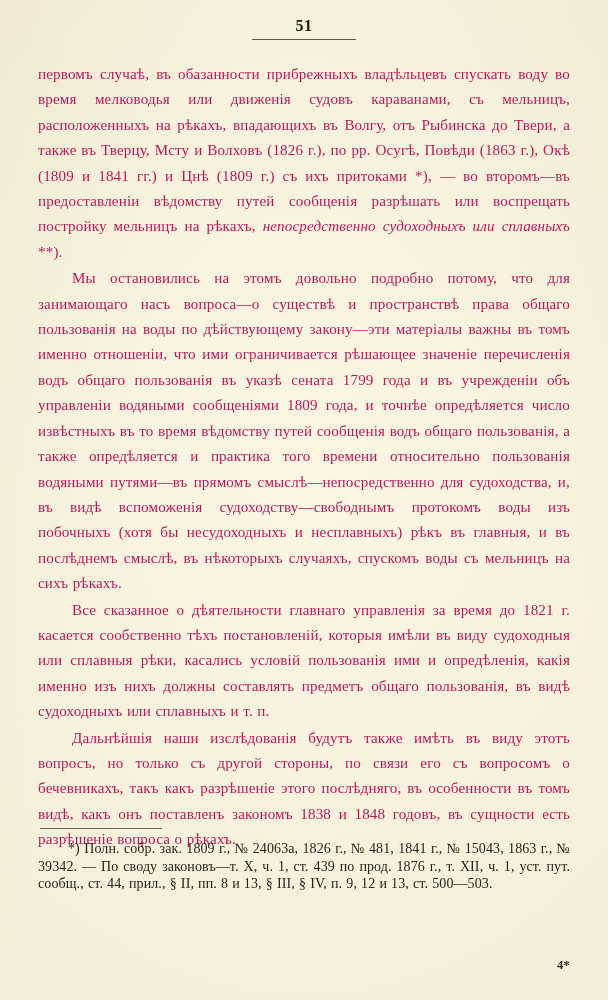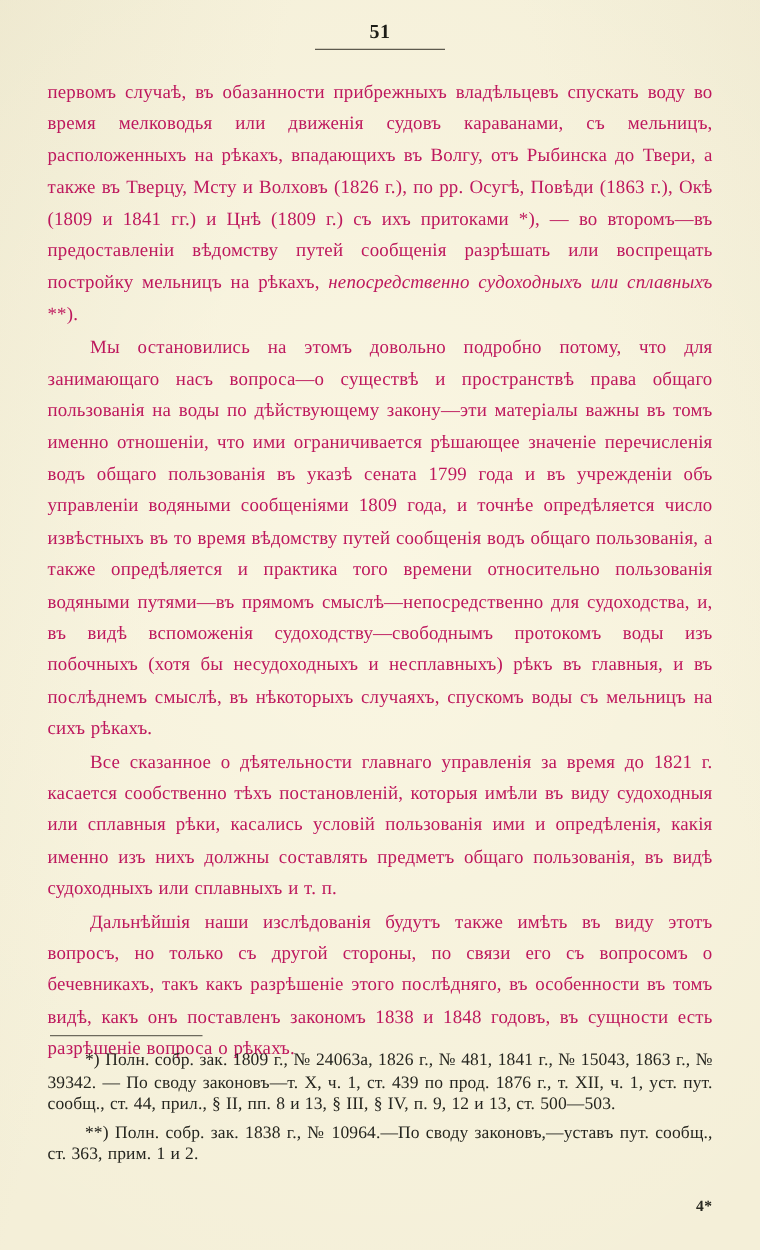--- a/index.html
+++ b/index.html
@@ -143,18 +143,17 @@
 
     <p class="para"><span>Все сказанное о дѣятельности главнаго управленія за время до 1821 г. касается сообственно тѣхъ постановленій, которыя имѣли въ виду судоходныя или сплавныя рѣки, касались условій пользованія ими и опредѣленія, какія именно изъ нихъ должны составлять предметъ общаго пользованія, въ видѣ судоходныхъ или сплавныхъ и т. п.</span></p>
 
     <p class="para"><span>Дальнѣйшія наши изслѣдованія будутъ также имѣть въ виду этотъ вопросъ, но только съ другой стороны, по связи его съ вопросомъ о бечевникахъ, такъ какъ разрѣшеніе этого послѣдняго, въ особенности въ томъ видѣ, какъ онъ поставленъ закономъ 1838 и 1848 годовъ, въ сущности есть разрѣшеніе вопроса о рѣкахъ.</span></p>
 
   </div>
 
   <div class="foot-wrap">
     <div class="foot-rule"></div>
     <p class="fnote">*) Полн. собр. зак. 1809 г., № 24063а, 1826 г., № 481, 1841 г., № 15043, 1863 г., № 39342. — По своду законовъ—т. X, ч. 1, ст. 439 по прод. 1876 г., т. XII, ч. 1, уст. пут. сообщ., ст. 44, прил., § II, пп. 8 и 13, § III, § IV, п. 9, 12 и 13, ст. 500—503.</p>
-    <p class="fnote">**) Полн. собр. зак. 1838 г., № 10964.—По сводy законовъ,—уставъ пут. сообщ., ст. 363, прим. 1 и 2.</p>
   </div>
 
   <div class="signature">4*</div>
 
 </div>
 
 </body></html>

